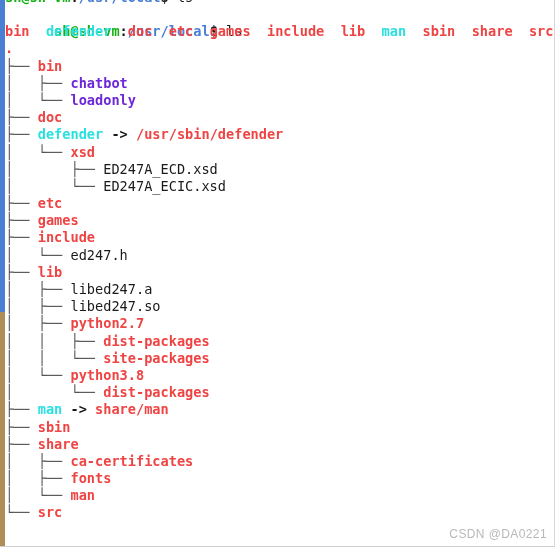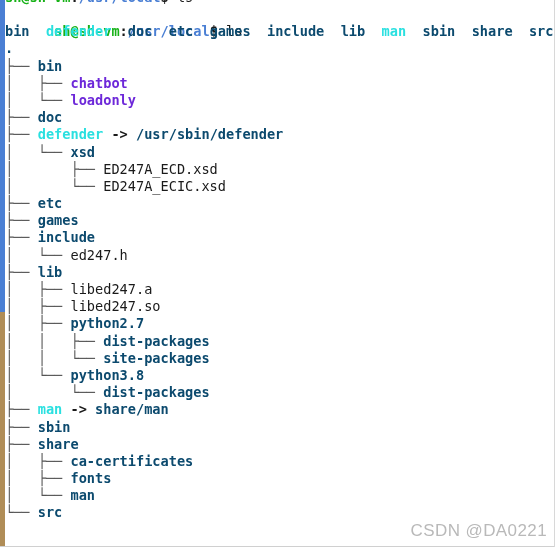--- a/index.html
+++ b/index.html
@@ -70,33 +70,33 @@
     line-height: 17.2px;
     height: 17.2px;
     white-space: pre;
   }
 
   
   .c-user    { color: #18b218; font-weight: bold; }   
   .c-punct   { color: #1a1a1a; font-weight: bold; }   
   .c-path    { color: #4a7fd4; font-weight: bold; }   
   .c-cmd     { color: #1a1a1a; }                      
-  .c-dir     { color: #0c4a6e; font-weight: bold; }   
+  .c-dir     { color: #ef4444; font-weight: bold; }   
   .c-link    { color: #2ae0e0; font-weight: bold; }   
   .c-exec    { color: #6d28d9; font-weight: bold; }   
   .c-file    { color: #1a1a1a; text-align: right; }                      
   .c-branch  { color: #555555; }                      
   .c-arrow   { color: #1a1a1a; font-weight: bold; }
 
   #watermark {
     position: absolute;
     right: 8px;
     bottom: 6px;
     font-family: "Liberation Sans", sans-serif;
-    font-size: 17px;
+    font-size: 12px;
     color: #b9b9b9;
     letter-spacing: 0.4px;
     user-select: none;
   }
 
   #bottom-border {
     position: absolute;
     left: 0;
     bottom: 0;
     width: 555px;

